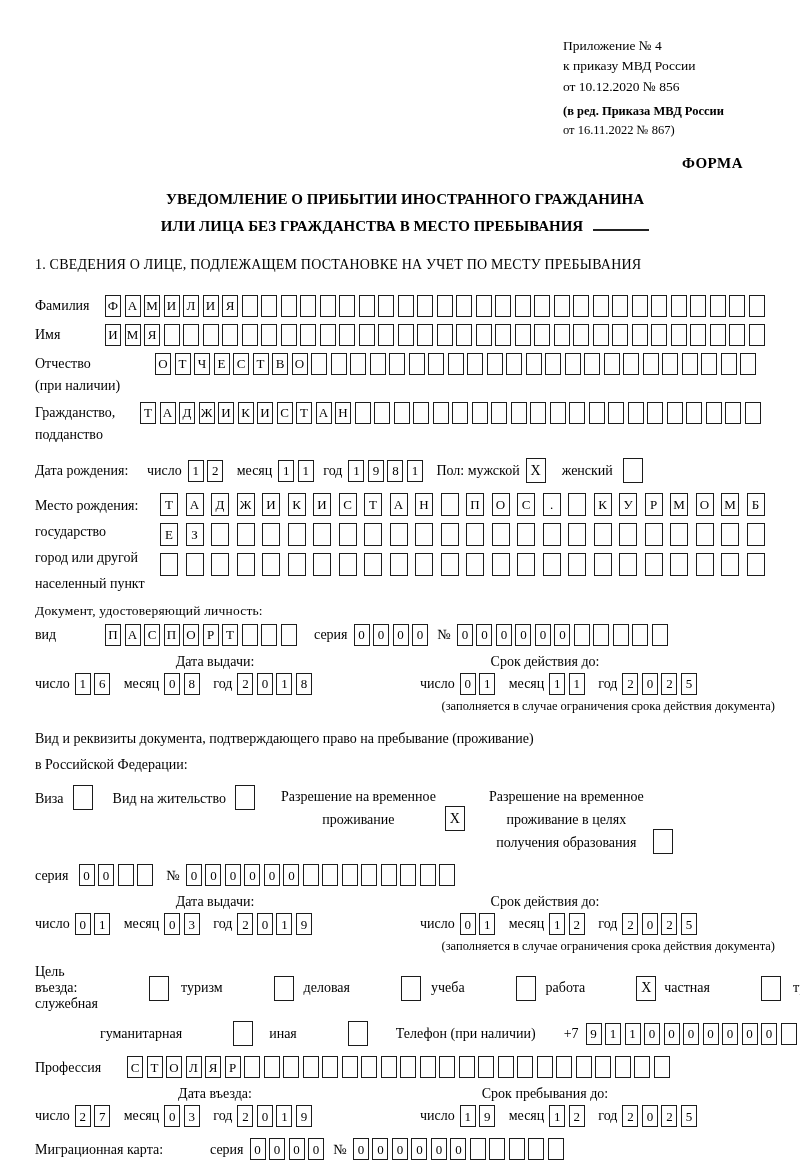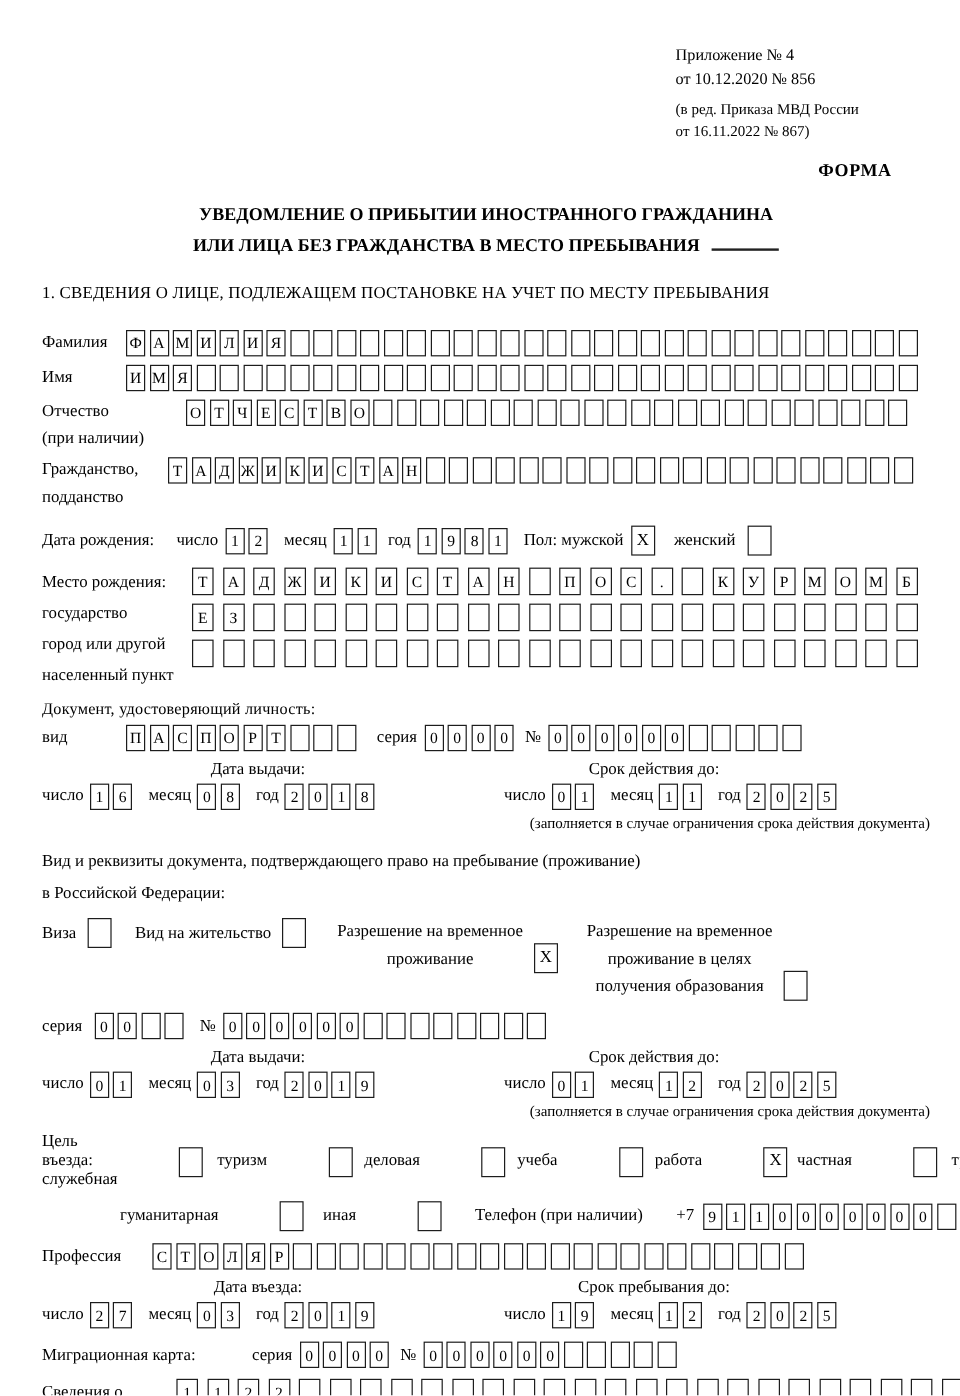--- a/index.html
+++ b/index.html
@@ -6,21 +6,21 @@
   html,body { background:#fff; }
   .page {
     width:800px; height:1163px; background:#fff; color:#000;
     font-family:"Liberation Serif","DejaVu Serif",serif;
     font-size:14px; position:relative; overflow:hidden;
     padding:36px 25px 0 35px;
   }
   
   .annex { margin-left:528px; font-size:13.5px; line-height:1.5; }
   .annex .rev { font-size:12.5px; }
-  .annex .rev-first { margin-top:5px; }
+  .annex .rev-first { margin-top:5px;font-weight:bold; }
   .forma { text-align:right; padding-right:32px; font-weight:bold; font-size:15px; margin-top:16px; letter-spacing:.5px; }
   .title { text-align:center; font-weight:bold; font-size:15px; line-height:1.75; margin-top:14px; }
   .blank { display:inline-block; width:56px; border-bottom:2px solid #222; height:14px; margin-left:10px; }
   .sec { text-align:left; font-weight:normal; font-size:14px; margin-top:18px; letter-spacing:.2px; }
   
   .boxes { display:flex; flex-wrap:nowrap; align-items:center; }
   .bx {
     flex:none; display:inline-flex; align-items:center; justify-content:center;
     width:16px; height:22px; border:1.7px solid #1c1c1c; margin-right:3.5px;
     font-size:13px; line-height:1; background:#fff;
@@ -52,20 +52,21 @@
   .pi { display:inline-flex; align-items:center;gap:44px; }
   .pi .boxes { margin-left:7px; }
 </style>
 </head>
 <body>
 
 <div class="page">
 
   <div class="annex">
     <div>Приложение № 4</div>
+    <div>к приказу МВД России</div>
     <div>от 10.12.2020 № 856</div>
     <div class="rev rev-first">(в ред. Приказа МВД России</div>
     <div class="rev">от 16.11.2022 № 867)</div>
   </div>
 
   <div class="forma">ФОРМА</div>
 
   <div class="title">
     <div>УВЕДОМЛЕНИЕ О ПРИБЫТИИ ИНОСТРАННОГО ГРАЖДАНИНА</div>
     <div><span>ИЛИ ЛИЦА БЕЗ ГРАЖДАНСТВА В МЕСТО ПРЕБЫВАНИЯ</span><span class="blank"></span></div>

